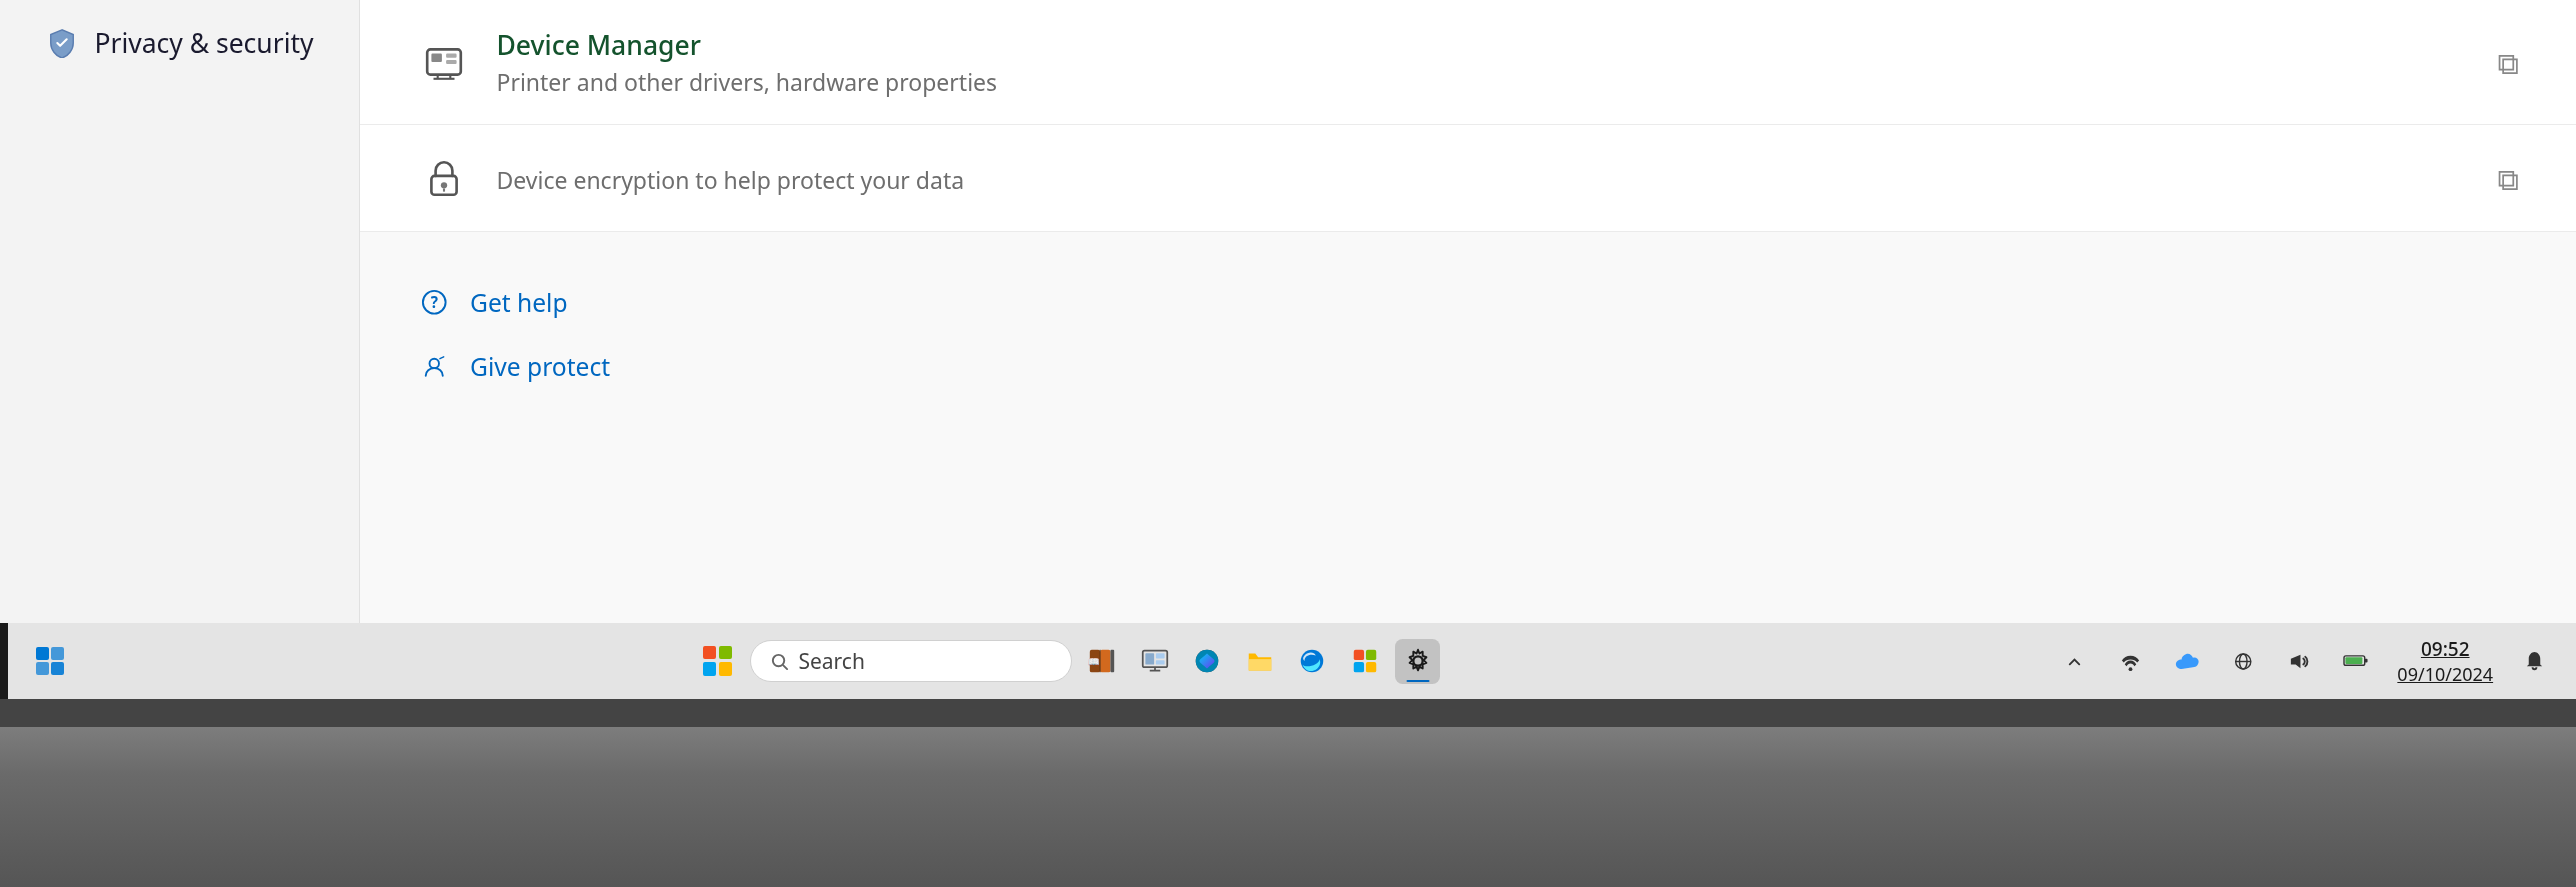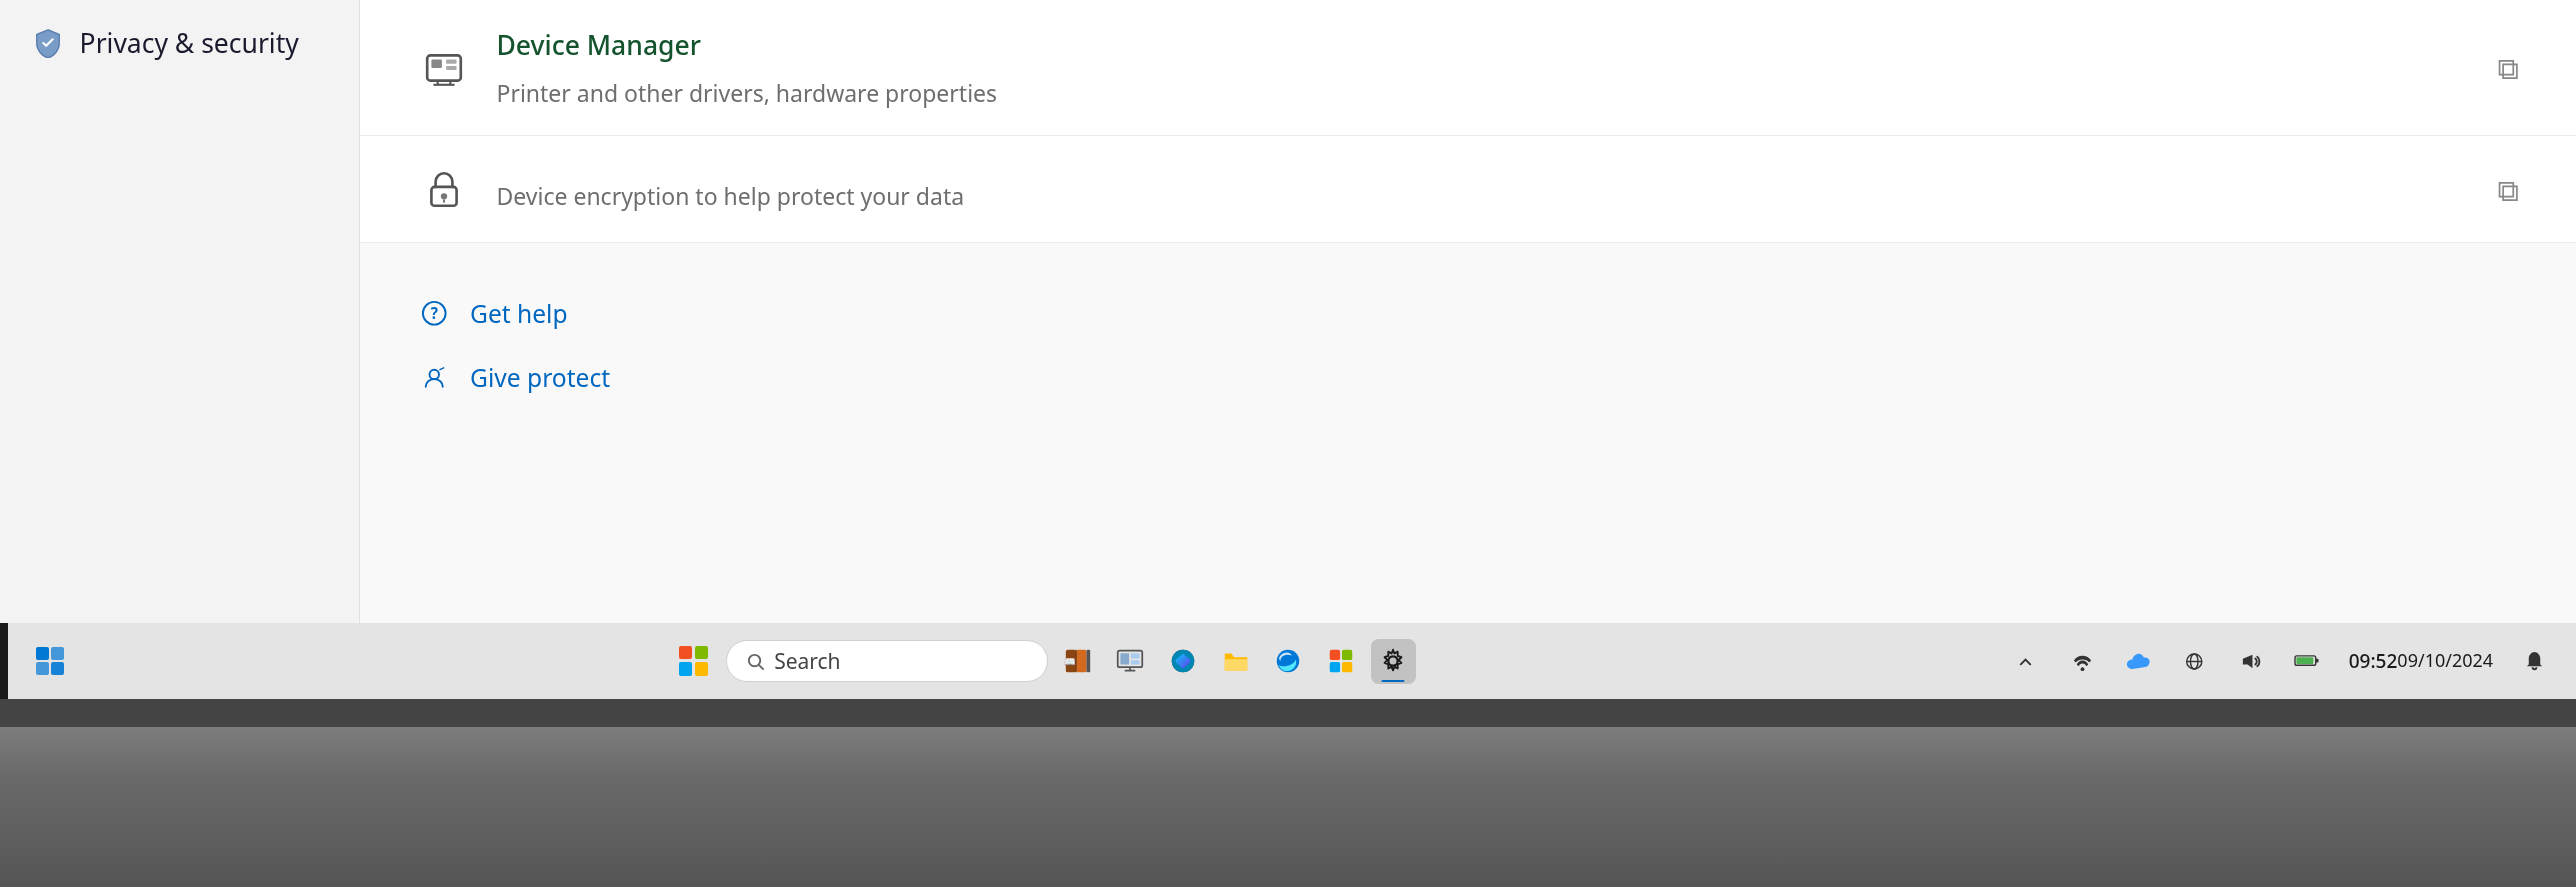--- a/index.html
+++ b/index.html
@@ -36,20 +36,21 @@
     }
 
     .sidebar-item {
       display: flex;
       align-items: center;
       gap: 15px;
       padding: 13.2px 23px;
       cursor: pointer;
       border-radius: 5.7px;
       margin: 1.9px 7.6px;
+      justify-content: center;
     }
 
     .sidebar-icon {
       width: 34px;
       height: 34px;
       display: flex;
       align-items: center;
       justify-content: center;
       flex-shrink: 0;
     }
@@ -96,21 +97,21 @@
 
     .row-title {
       font-size: 26.5px;
       font-weight: 500;
       color: #14532d;
     }
 
     .row-subtitle {
       font-size: 23px;
       color: #6e6e6e;
-      margin-top: 14px;
+      margin-top: 3px;
     }
 
     .row-external {
       color: #888;
       font-size: 30px;
       margin-left: 19px;
     }
 
     
     .help-section {
@@ -199,26 +200,27 @@
       display: flex;
       align-items: center;
       justify-content: center;
       cursor: pointer;
       border-radius: 5.7px;
       flex-shrink: 0;
     }
 
     .clock-area {
       display: flex;
-      flex-direction: row;
-      align-items: flex-start;
+      flex-direction: column;
+      align-items: center;
       font-size: 18px;
       color: #1a1a1a;
       cursor: pointer;
       padding: 3.8px 7.6px;
+      text-decoration: underline;
     }
 
     
     .laptop-base {
       position: absolute;
       bottom: 0;
       left: 0;
       right: 0;
       height: 189px;
       background: linear-gradient(to bottom, #888 0%, #6a6a6a 40%, #555 100%);

